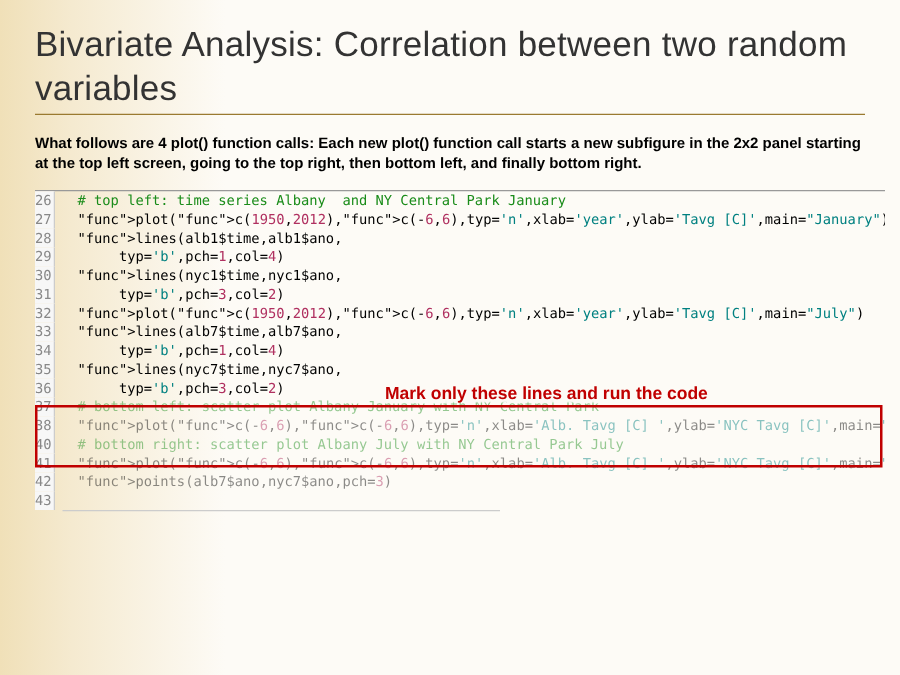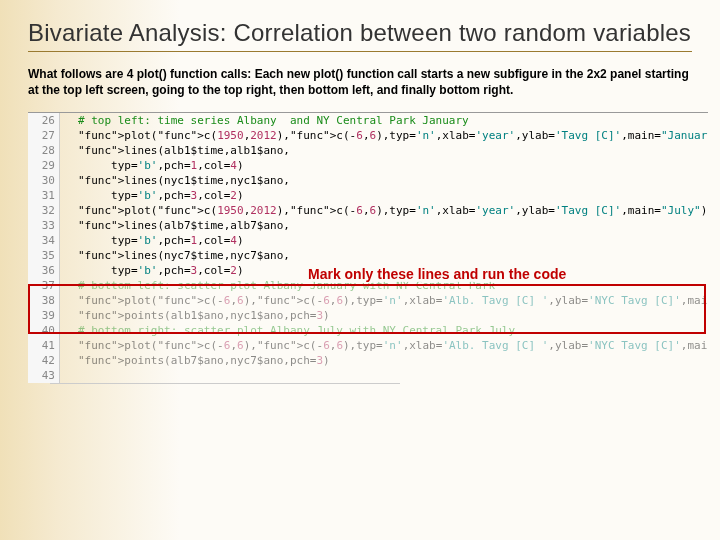--- a/index.html
+++ b/index.html
@@ -8,21 +8,21 @@
     height: 540px;
     background: linear-gradient(90deg, #f0e0b8 0%, #f5ead0 8%, #fdfbf6 25%, #fdfbf6 100%);
     font-family: Arial, Helvetica, sans-serif;
     overflow: hidden;
     position: relative;
   }
   .content {
     padding: 18px 28px 0 28px;
   }
   .title {
-    font-size: 24px;
+    font-size: 28px;
     color: #333;
     font-weight: normal;
     line-height: 1.25;
     letter-spacing: 0.2px;
   }
   .title-underline {
     border-bottom: 1.5px solid #9a7a30;
     margin-top: 3px;
     margin-bottom: 14px;
   }
@@ -42,21 +42,21 @@
     border-top: 1px solid #999;
   }
   .code-row {
     display: flex;
     font-family: "Lucida Console", Monaco, monospace;
     font-size: 11px;
     line-height: 15px;
     white-space: pre;
   }
   .lineno {
-    width: 32px;
+    width: 16px;
     text-align: right;
     padding-right: 4px;
     color: #888;
     background: #f7f7f7;
     border-right: 1px solid #ccc;
     flex-shrink: 0;
   }
   .code {
     padding-left: 18px;
     flex: 1;
@@ -108,21 +108,20 @@
         <div class="code-row"><div class="lineno">29</div><div class="code ">     typ=<span class="str">'b'</span>,pch=<span class="num">1</span>,col=<span class="num">4</span>)</div></div>
         <div class="code-row"><div class="lineno">30</div><div class="code "><span class="&lt;span">"func"</span>&gt;lines(nyc1$time,nyc1$ano,</div></div>
         <div class="code-row"><div class="lineno">31</div><div class="code ">     typ=<span class="str">'b'</span>,pch=<span class="num">3</span>,col=<span class="num">2</span>)</div></div>
         <div class="code-row"><div class="lineno">32</div><div class="code "><span class="&lt;span">"func"</span>&gt;plot(<span class="&lt;span">"func"</span>&gt;c(<span class="num">1950</span>,<span class="num">2012</span>),<span class="&lt;span">"func"</span>&gt;c(-<span class="num">6</span>,<span class="num">6</span>),typ=<span class="str">'n'</span>,xlab=<span class="str">'year'</span>,ylab=<span class="str">'Tavg [C]'</span>,main=<span class="str">"July"</span>)</div></div>
         <div class="code-row"><div class="lineno">33</div><div class="code "><span class="&lt;span">"func"</span>&gt;lines(alb7$time,alb7$ano,</div></div>
         <div class="code-row"><div class="lineno">34</div><div class="code ">     typ=<span class="str">'b'</span>,pch=<span class="num">1</span>,col=<span class="num">4</span>)</div></div>
         <div class="code-row"><div class="lineno">35</div><div class="code "><span class="&lt;span">"func"</span>&gt;lines(nyc7$time,nyc7$ano,</div></div>
         <div class="code-row"><div class="lineno">36</div><div class="code ">     typ=<span class="str">'b'</span>,pch=<span class="num">3</span>,col=<span class="num">2</span>)</div></div>
         <div class="code-row"><div class="lineno">37</div><div class="code comment dim"># bottom left: scatter plot Albany January with NY Central Park</div></div>
         <div class="code-row"><div class="lineno">38</div><div class="code dim"><span class="&lt;span">"func"</span>&gt;plot(<span class="&lt;span">"func"</span>&gt;c(-<span class="num">6</span>,<span class="num">6</span>),<span class="&lt;span">"func"</span>&gt;c(-<span class="num">6</span>,<span class="num">6</span>),typ=<span class="str">'n'</span>,xlab=<span class="str">'Alb. Tavg [C] '</span>,ylab=<span class="str">'NYC Tavg [C]'</span>,main=<span class="str">"January"</span>)</div></div>
-        <div class="code-row"><div class="lineno">39</div><div class="code dim"><span class="&lt;span">"func"</span>&gt;points(alb1$ano,nyc1$ano,pch=<span class="num">3</span>)</div></div>
         <div class="code-row"><div class="lineno">40</div><div class="code comment dim"># bottom right: scatter plot Albany July with NY Central Park July</div></div>
         <div class="code-row"><div class="lineno">41</div><div class="code dim"><span class="&lt;span">"func"</span>&gt;plot(<span class="&lt;span">"func"</span>&gt;c(-<span class="num">6</span>,<span class="num">6</span>),<span class="&lt;span">"func"</span>&gt;c(-<span class="num">6</span>,<span class="num">6</span>),typ=<span class="str">'n'</span>,xlab=<span class="str">'Alb. Tavg [C] '</span>,ylab=<span class="str">'NYC Tavg [C]'</span>,main=<span class="str">"July"</span>)</div></div>
         <div class="code-row"><div class="lineno">42</div><div class="code dim"><span class="&lt;span">"func"</span>&gt;points(alb7$ano,nyc7$ano,pch=<span class="num">3</span>)</div></div>
         <div class="code-row"><div class="lineno">43</div><div class="code "></div></div>
       </div>
     <div class="code-bottom-border"></div>
     <div class="annotation">Mark only these lines and run the code</div>
     <div class="redbox"></div>
   </div>
 </div>

